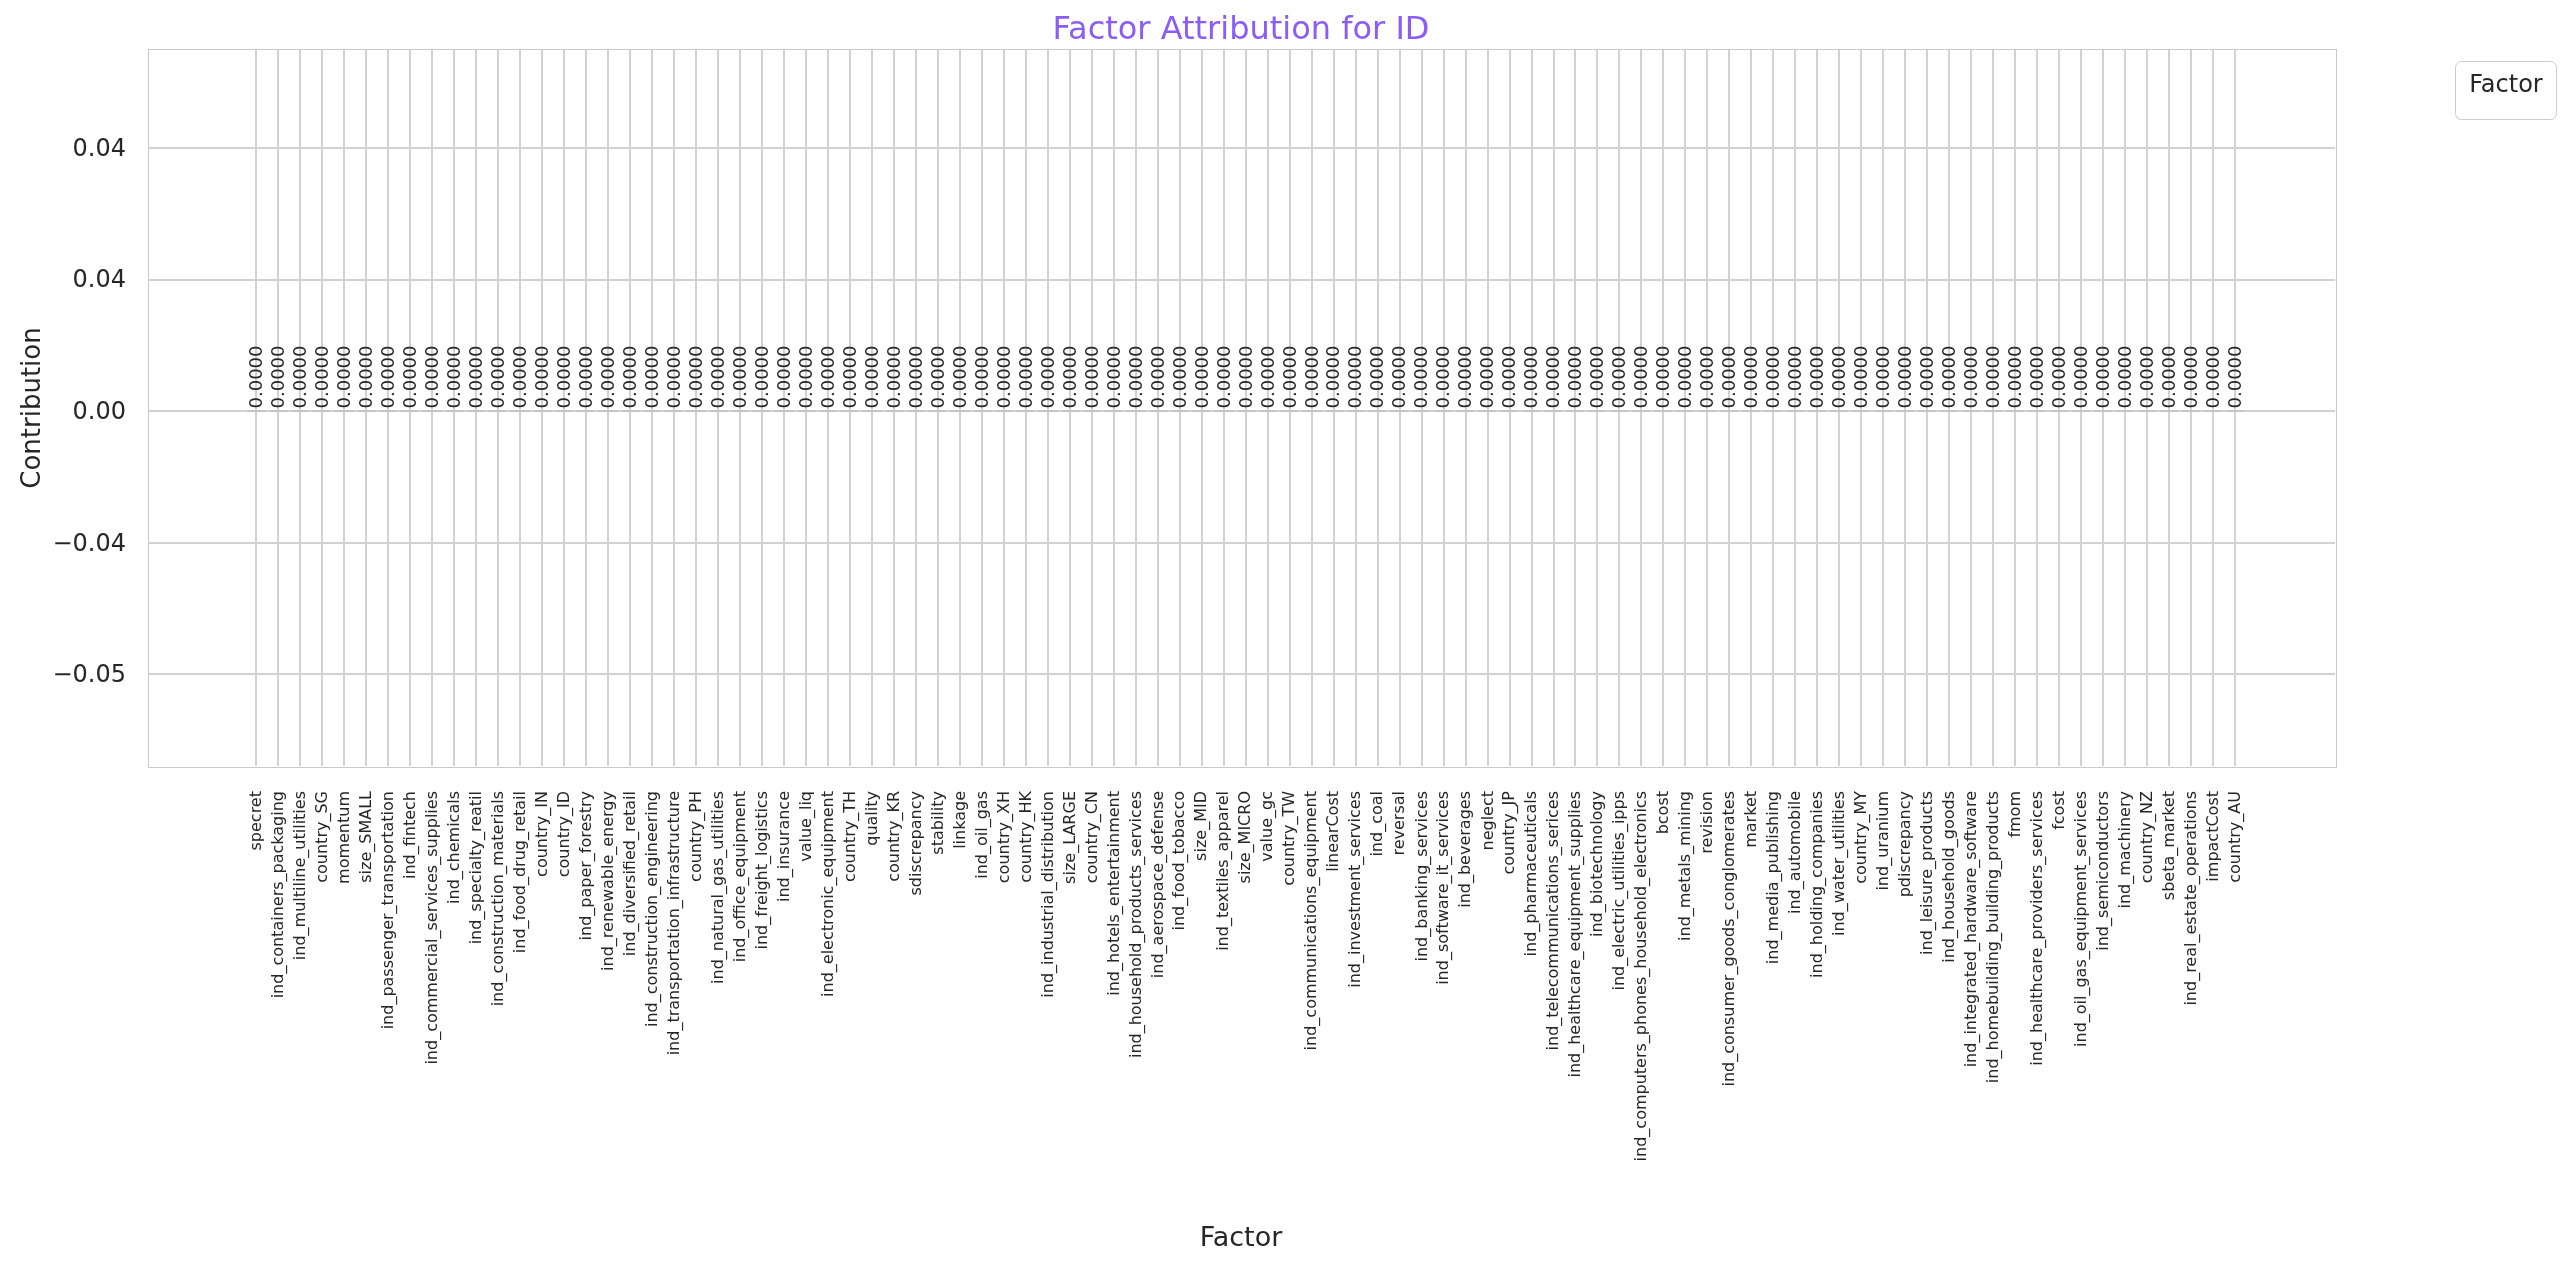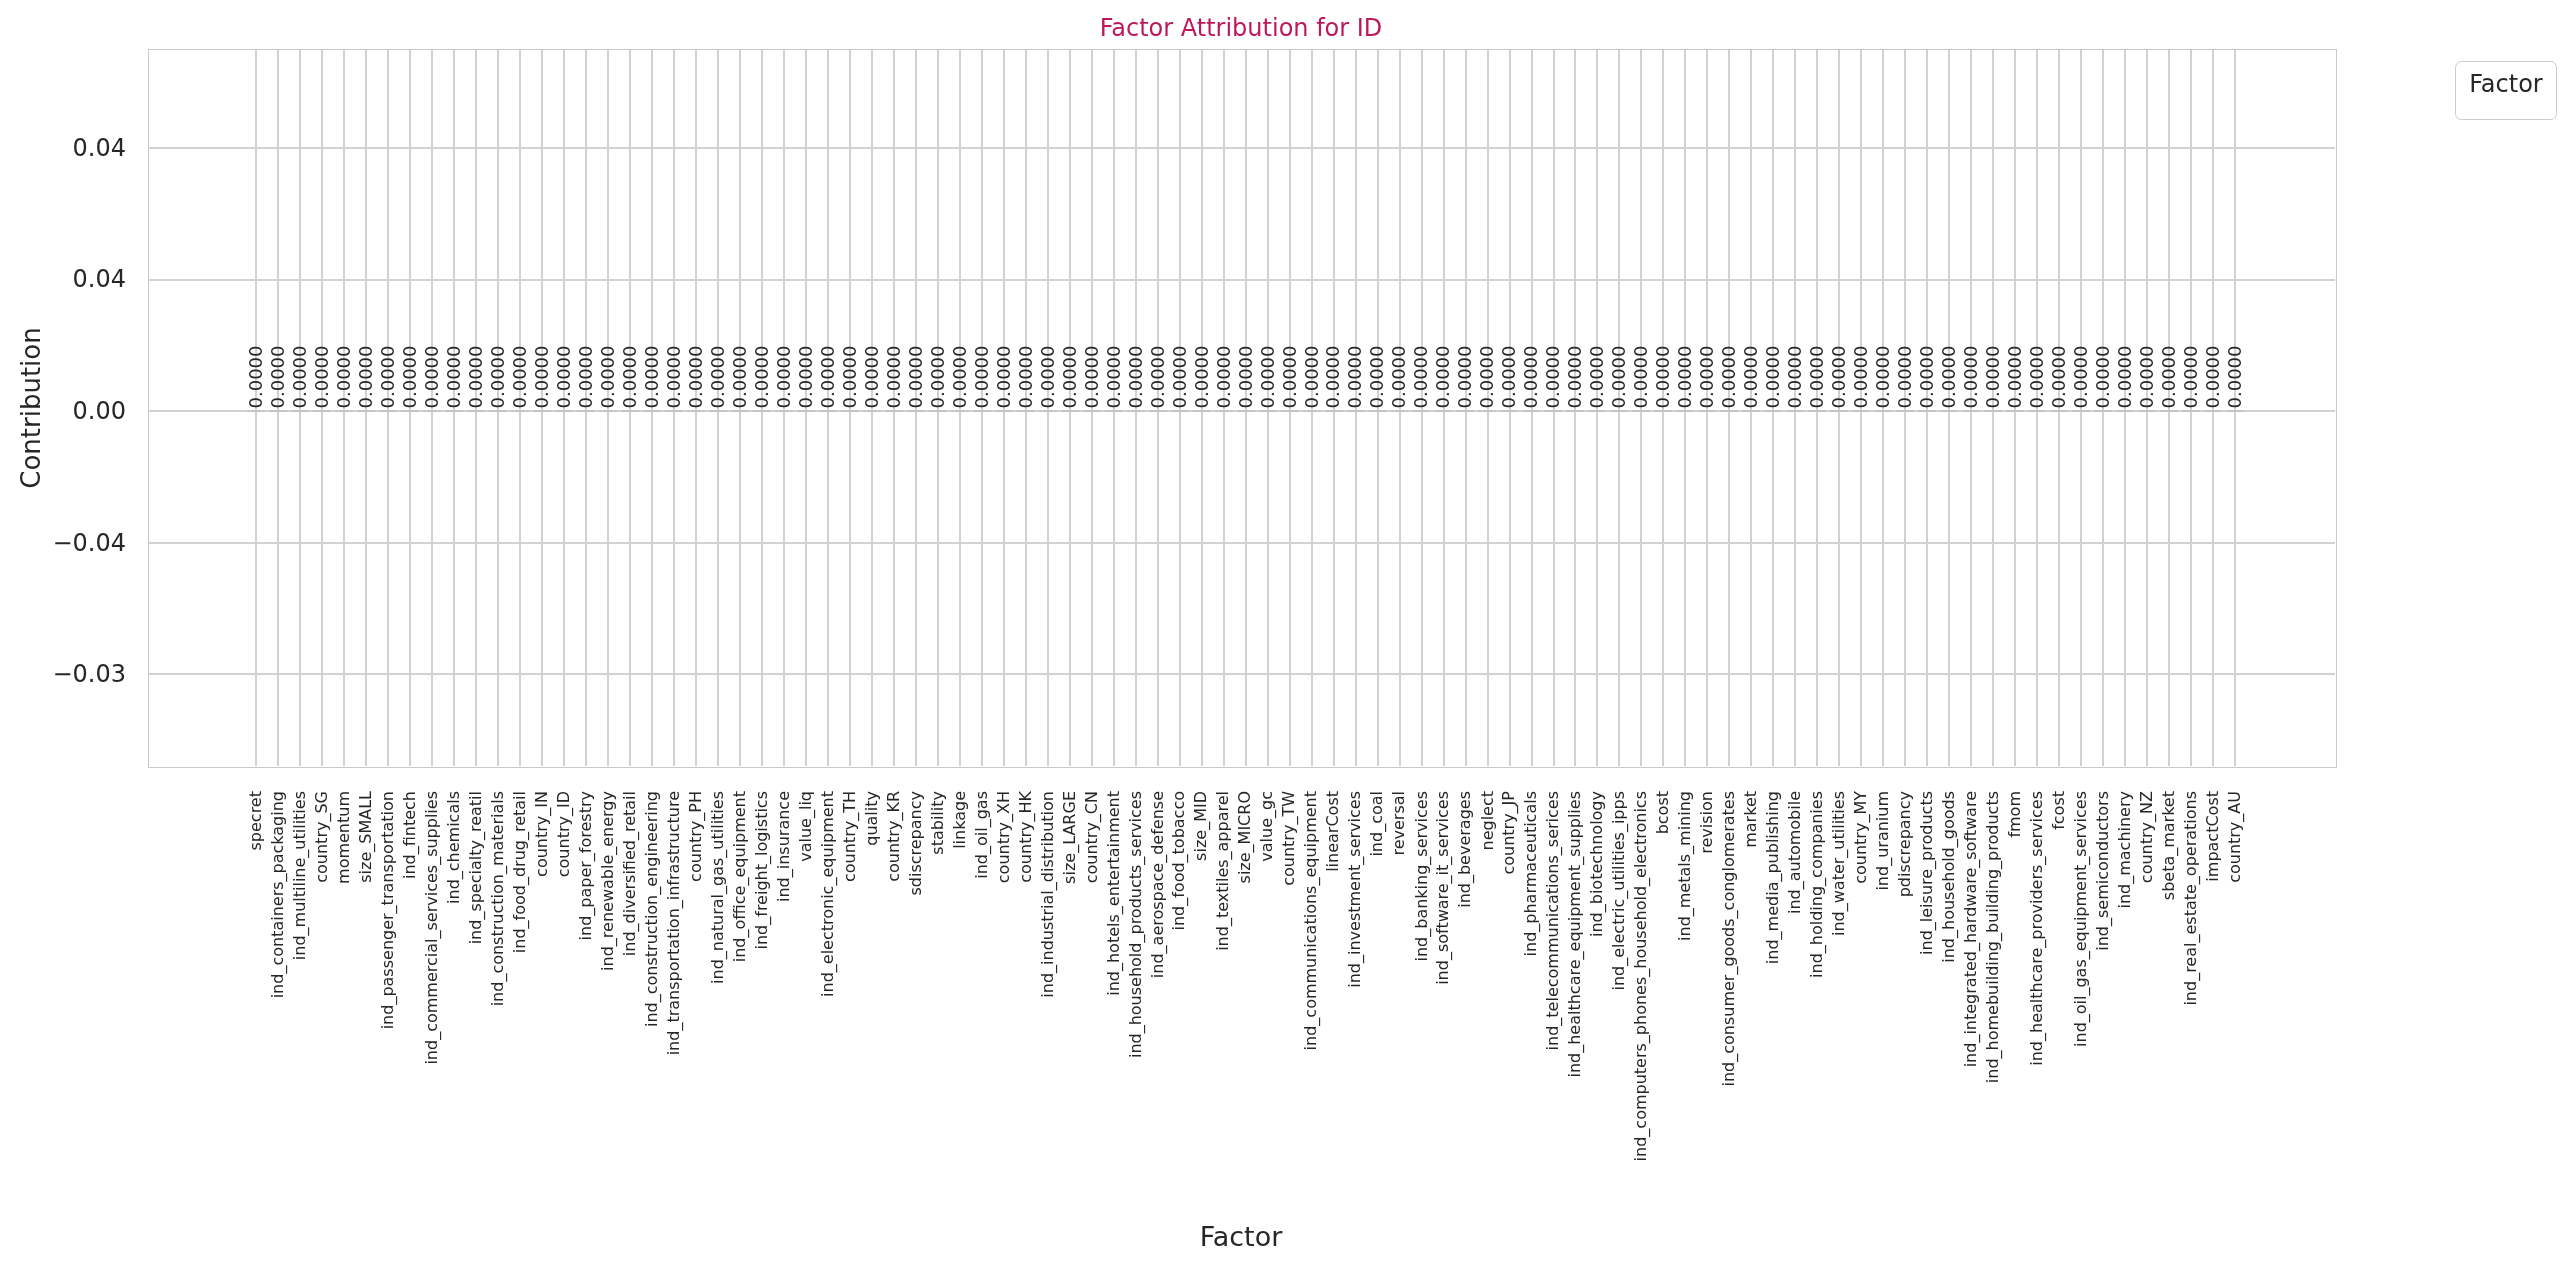--- a/index.html
+++ b/index.html
@@ -16,23 +16,23 @@
     width: 2576px;
     height: 1265px;
     background: #ffffff;
     color: #262626;
   }
   .title {
     position: absolute;
     left: 1241px;
     top: 28px;
     transform: translate(-50%, -50%);
-    font-size: 24px;
+    font-size: 32px;
     white-space: nowrap;
-    color: #be185d;
+    color: #8b5cf6;
   }
   .axes-border {
     position: absolute;
     left: 148px;
     top: 49px;
     width: 2189px;
     height: 719px;
     box-sizing: border-box;
     border: 1.6px solid #c9c9c9;
     background: transparent;
@@ -130,21 +130,21 @@
   </div>
 <div class="hgrid" style="left: 149px; top: 147px; width: 2186px;"></div>
     <div class="ytick" style="top: 136px;">0.04</div>
     <div class="hgrid" style="left: 149px; top: 279px; width: 2186px;"></div>
     <div class="ytick" style="top: 267px;">0.04</div>
     <div class="hgrid" style="left: 149px; top: 410px; width: 2186px;"></div>
     <div class="ytick" style="top: 399px;">0.00</div>
     <div class="hgrid" style="left: 149px; top: 542px; width: 2186px;"></div>
     <div class="ytick" style="top: 531px;">−0.04</div>
     <div class="hgrid" style="left: 149px; top: 673px; width: 2186px;"></div>
-    <div class="ytick" style="top: 662px;">−0.03</div>
+    <div class="ytick" style="top: 662px;">−0.05</div>
     <div class="vgrid" style="left: 255px; top: 50px; height: 716px;"></div>
     <div class="bar-zero" style="left: 247px; top: 410px;"></div>
     <div class="ann" style="left: 256px; top: 377px;">0.0000</div>
     <div class="xtick" style="right: 2328px;">specret</div>
     <div class="vgrid" style="left: 277px; top: 50px; height: 716px;"></div>
     <div class="bar-zero" style="left: 269px; top: 410px;"></div>
     <div class="ann" style="left: 278px; top: 377px;">0.0000</div>
     <div class="xtick" style="right: 2306px;">ind_containers_packaging</div>
     <div class="vgrid" style="left: 299px; top: 50px; height: 716px;"></div>
     <div class="bar-zero" style="left: 291px; top: 410px;"></div>

